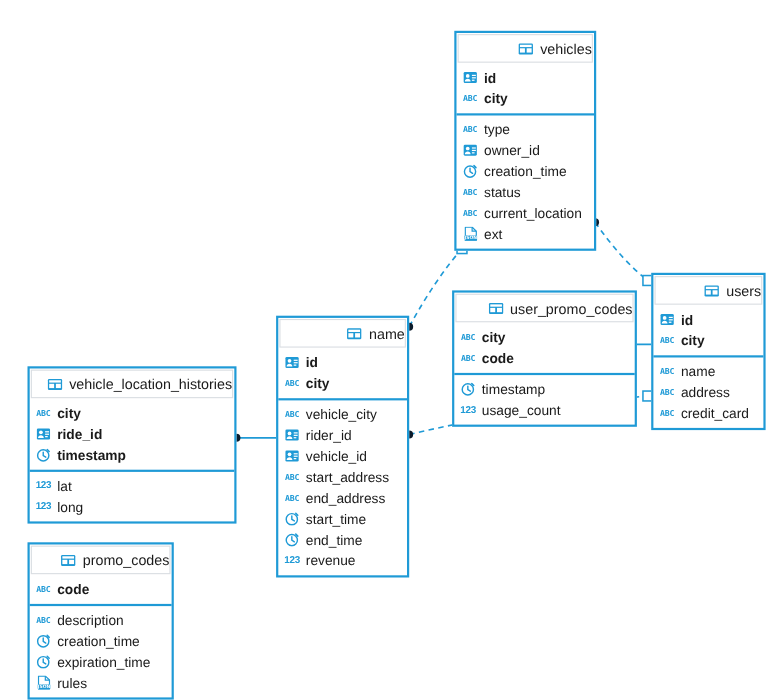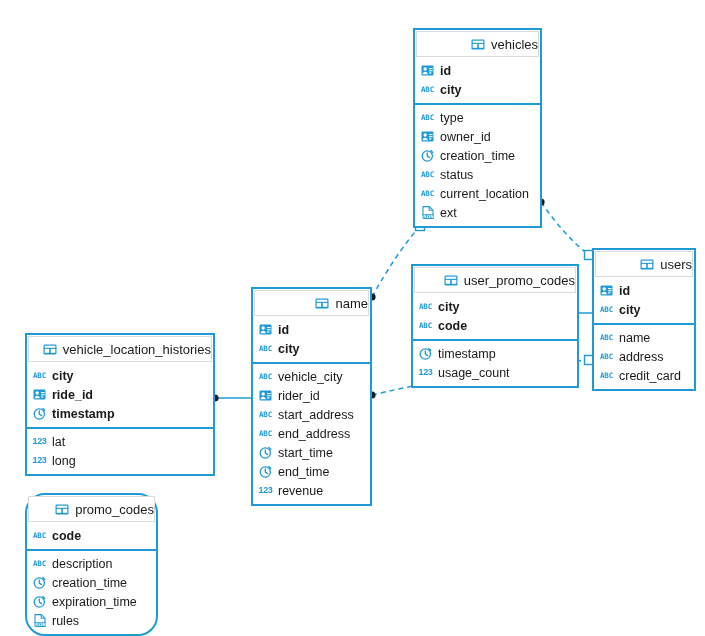--- a/index.html
+++ b/index.html
@@ -313,20 +313,33 @@
                 <circle cx="4.2" cy="4" r="1.7" fill="#fff"></circle>
                 <path d="M1.6 9.2c0-1.6 1.2-2.5 2.6-2.5s2.6 0.9 2.6 2.5z" fill="#fff"></path>
                 <rect x="8" y="3" width="3.6" height="1.1" fill="#fff"></rect>
                 <rect x="8" y="5.2" width="3.6" height="1.1" fill="#fff"></rect>
                 <rect x="8" y="7.4" width="2.4" height="1.1" fill="#fff"></rect>
               </svg>
             </span>
             <span>rider_id</span>
           </div>
           <div class="row">
+            <span class="ico">
+              <svg width="13" height="11" viewBox="0 0 13 11">
+                <rect x="0.5" y="0.5" width="12" height="10" rx="1.2" fill="#1f9ad6"></rect>
+                <circle cx="4.2" cy="4" r="1.7" fill="#fff"></circle>
+                <path d="M1.6 9.2c0-1.6 1.2-2.5 2.6-2.5s2.6 0.9 2.6 2.5z" fill="#fff"></path>
+                <rect x="8" y="3" width="3.6" height="1.1" fill="#fff"></rect>
+                <rect x="8" y="5.2" width="3.6" height="1.1" fill="#fff"></rect>
+                <rect x="8" y="7.4" width="2.4" height="1.1" fill="#fff"></rect>
+              </svg>
+            </span>
+            <span>vehicle_id</span>
+          </div>
+          <div class="row">
             <span class="ico ico-abc">ABC</span>
             <span>start_address</span>
           </div>
           <div class="row">
             <span class="ico ico-abc">ABC</span>
             <span>end_address</span>
           </div>
           <div class="row">
             <span class="ico">
               <svg width="13" height="13" viewBox="0 0 13 13">
@@ -398,21 +411,21 @@
           <div class="row">
             <span class="ico ico-num">123</span>
             <span>lat</span>
           </div>
           <div class="row">
             <span class="ico ico-num">123</span>
             <span>long</span>
           </div>
         </div>
       </div>
-      <div class="table-box" style="left: 25px; top: 493px; width: 133px; border-radius: 20px;">
+      <div class="table-box" style="left: 25px; top: 493px; width: 133px;">
         <div class="tbl-header">
           <span class="ico hdr-ico">
             <svg width="14" height="11" viewBox="0 0 14 11">
               <rect x="0.5" y="0.5" width="13" height="10" rx="1.2" fill="#1f9ad6"></rect>
               <rect x="1.7" y="1.7" width="10.6" height="2.1" fill="#fff"></rect>
               <rect x="1.7" y="4.9" width="4.5" height="3.9" fill="#fff"></rect>
               <rect x="7.8" y="4.9" width="4.5" height="3.9" fill="#fff"></rect>
             </svg>
           </span>
           <span>promo_codes</span>

